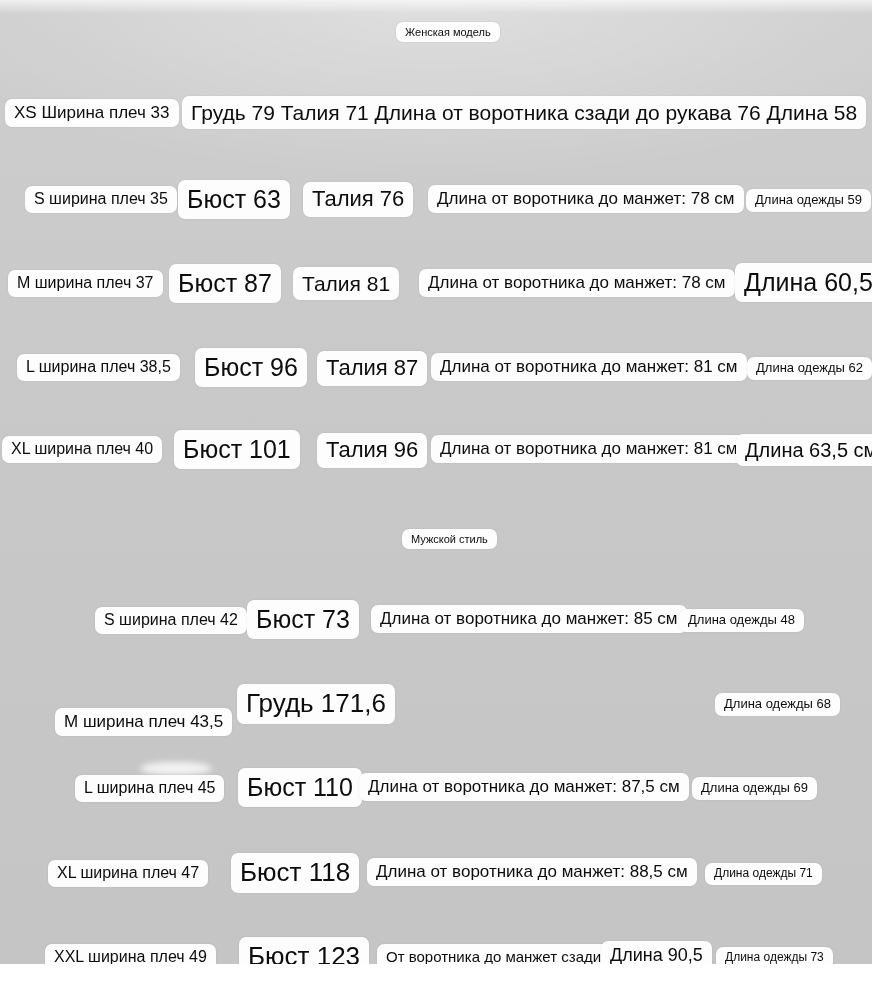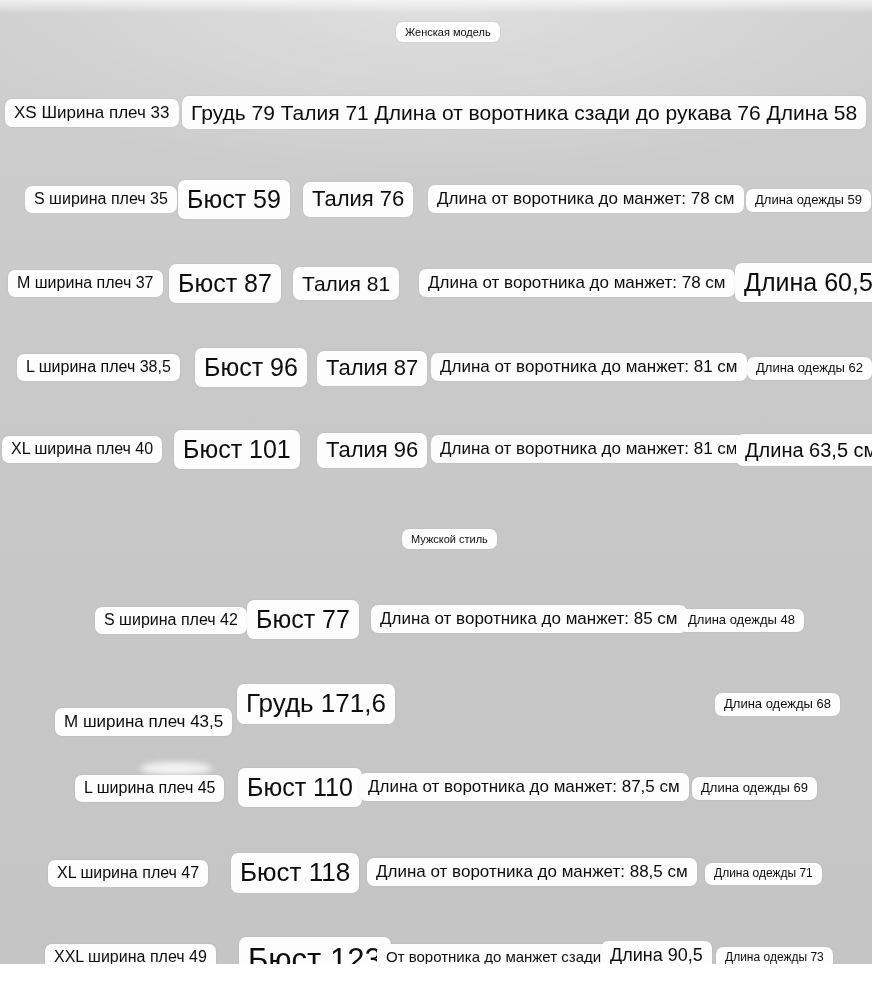--- a/index.html
+++ b/index.html
@@ -34,21 +34,21 @@
 <body>
 
 <div class="stage">
 
   <div class="pill" style="left:396px;top:22px;font-size:11px">Женская модель</div>
 
   <div class="pill" style="left:5px;top:99px;font-size:17px">XS Ширина плеч 33</div>
   <div class="pill" style="left:182px;top:96px;font-size:21px">Грудь 79 Талия 71 Длина от воротника сзади до рукава 76 Длина 58</div>
 
   <div class="pill" style="left:25px;top:186px;font-size:16px">S ширина плеч 35</div>
-  <div class="pill" style="left:178px;top:180px;font-size:25px">Бюст 59</div>
+  <div class="pill" style="left:178px;top:180px;font-size:25px">Бюст 63</div>
   <div class="pill" style="left:303px;top:182px;font-size:22px">Талия 76</div>
   <div class="pill" style="left:428px;top:185px;font-size:17px">Длина от воротника до манжет: 78 см</div>
   <div class="pill" style="left:746px;top:189px;font-size:13px">Длина одежды 59</div>
 
   <div class="pill" style="left:8px;top:270px;font-size:16px">M ширина плеч 37</div>
   <div class="pill" style="left:169px;top:264px;font-size:25px">Бюст 87</div>
   <div class="pill" style="left:293px;top:267px;font-size:21px">Талия 81</div>
   <div class="pill" style="left:419px;top:269px;font-size:17px">Длина от воротника до манжет: 78 см</div>
   <div class="pill" style="left:735px;top:263px;font-size:25px">Длина 60,5</div>
 
@@ -60,38 +60,38 @@
 
   <div class="pill" style="left:2px;top:436px;font-size:16px">XL ширина плеч 40</div>
   <div class="pill" style="left:174px;top:430px;font-size:25px">Бюст 101</div>
   <div class="pill" style="left:317px;top:433px;font-size:22px">Талия 96</div>
   <div class="pill" style="left:431px;top:435px;font-size:17px">Длина от воротника до манжет: 81 см</div>
   <div class="pill" style="left:736px;top:434px;font-size:20px">Длина 63,5 см</div>
 
   <div class="pill" style="left:402px;top:529px;font-size:11px">Мужской стиль</div>
 
   <div class="pill" style="left:95px;top:607px;font-size:16px">S ширина плеч 42</div>
-  <div class="pill" style="left:247px;top:600px;font-size:25px">Бюст 77</div>
+  <div class="pill" style="left:247px;top:600px;font-size:25px">Бюст 73</div>
   <div class="pill" style="left:371px;top:605px;font-size:17px">Длина от воротника до манжет: 85 см</div>
   <div class="pill" style="left:679px;top:609px;font-size:13px">Длина одежды 48</div>
 
   <div class="pill" style="left:55px;top:708px;font-size:17px">M ширина плеч 43,5</div>
   <div class="pill" style="left:237px;top:684px;font-size:26px">Грудь 171,6</div>
   <div class="pill" style="left:715px;top:693px;font-size:13px">Длина одежды 68</div>
 
   <div class="smudge" style="left:140px;top:762px;width:72px;height:13px"></div>
   <div class="pill" style="left:75px;top:775px;font-size:16px">L ширина плеч 45</div>
   <div class="pill" style="left:238px;top:768px;font-size:25px">Бюст 110</div>
   <div class="pill" style="left:359px;top:773px;font-size:17px">Длина от воротника до манжет: 87,5 см</div>
   <div class="pill" style="left:692px;top:777px;font-size:13px">Длина одежды 69</div>
 
   <div class="pill" style="left:48px;top:860px;font-size:16px">XL ширина плеч 47</div>
   <div class="pill" style="left:231px;top:853px;font-size:26px">Бюст 118</div>
   <div class="pill" style="left:367px;top:858px;font-size:17px">Длина от воротника до манжет: 88,5 см</div>
   <div class="pill" style="left:705px;top:863px;font-size:12px">Длина одежды 71</div>
 
   <div class="pill" style="left:45px;top:944px;font-size:16px">XXL ширина плеч 49</div>
-  <div class="pill" style="left:239px;top:937px;font-size:31px">Бюст 123</div>
+  <div class="pill" style="left:239px;top:937px;font-size:26px">Бюст 123</div>
   <div class="pill" style="left:377px;top:944px;font-size:15px">От воротника до манжет сзади</div>
   <div class="pill" style="left:601px;top:941px;font-size:18px">Длина 90,5</div>
   <div class="pill" style="left:716px;top:947px;font-size:12px">Длина одежды 73</div>
 
 </div>
 
 </body></html>

